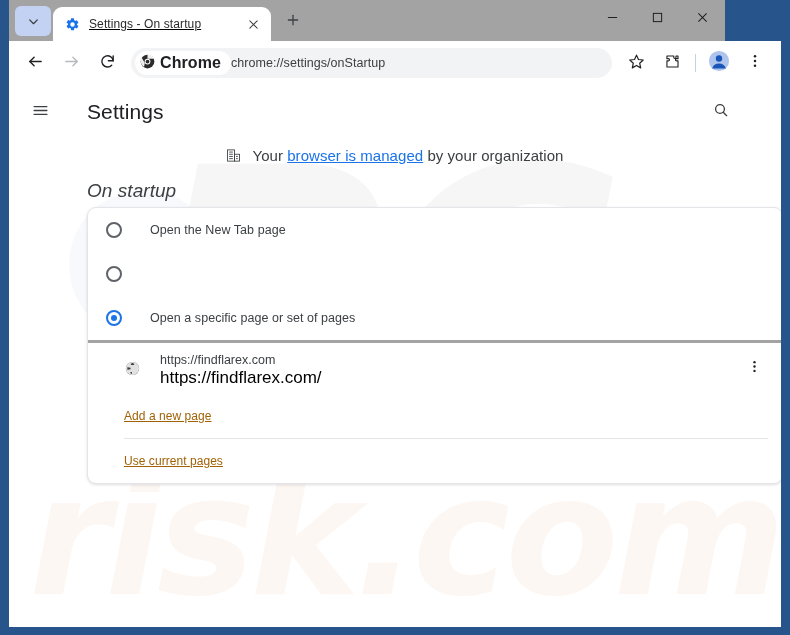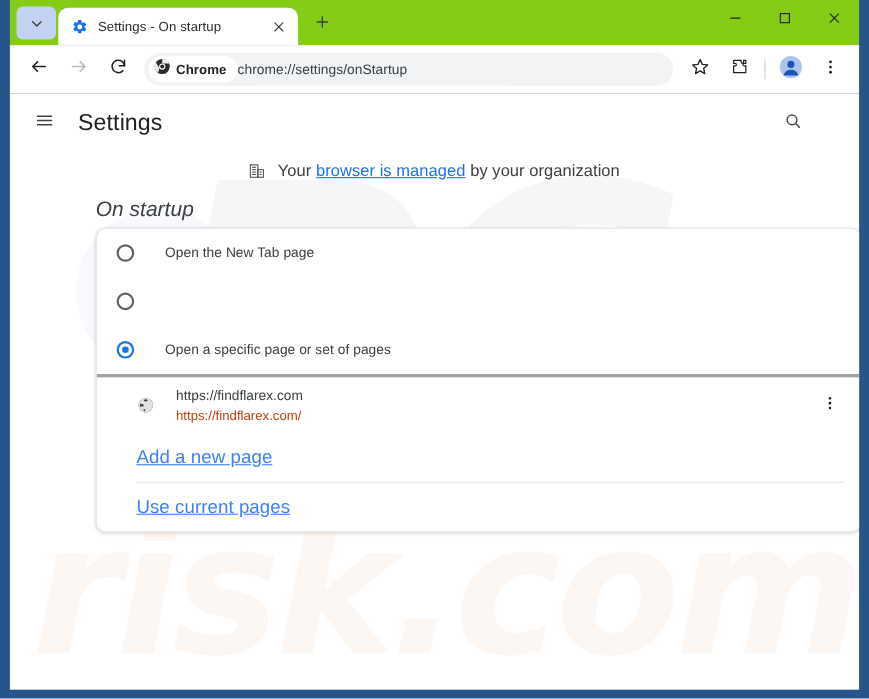--- a/index.html
+++ b/index.html
@@ -18,24 +18,25 @@
     left: 0; top: 0;
     width: 790px; height: 635px;
     background: #27548a;
     padding: 0 0 8px 0;
   }
 
   
   #tab-strip {
     position: absolute;
     left: 9px; top: 0;
-    width: 772px; height: 41px;
-    background: #84cc16;
+    width: 716px; height: 41px;
+    background: #a3a3a3;
     display: flex;
     align-items: flex-end;
+    text-decoration: underline;
   }
 
   #tab-list-btn {
     width: 36px; height: 30px;
     margin: 0 2px 5px 6px;
     border-radius: 6px;
     background: #c3d1f2;
     display: flex; align-items: center; justify-content: center;
     cursor: pointer;
   }
@@ -130,21 +131,21 @@
   #chrome-chip {
     height: 24px;
     background: #ffffff;
     border-radius: 14px;
     display: flex;
     align-items: center;
     padding: 0 10px 0 5px;
     flex: 0 0 auto;
   }
   #chrome-chip-label {
-    font-size: 12px;
+    font-size: 16px;
     font-weight: bold;
     color: #202124;
     margin-left: 5px;
     letter-spacing: .1px;
   }
   #omnibox-url {
     font-size: 12.5px;
     color: #3c4043;
     white-space: nowrap;
     overflow: hidden;
@@ -223,20 +224,21 @@
   }
 
   
   #settings-header {
     position: absolute;
     left: 0; top: 0;
     width: 757px; height: 54px;
     display: flex;
     align-items: center;
     z-index: 2;
+    gap: 16px;
   }
   #hamburger-btn {
     width: 34px; height: 34px;
     margin-left: 14px;
     border-radius: 50%;
     display: flex; align-items: center; justify-content: center;
     cursor: pointer;
   }
   #settings-title {
     font-size: 21px;
@@ -351,44 +353,44 @@
   }
   #url-title {
     font-size: 12.5px;
     color: #3c4043;
     line-height: 18px;
     white-space: nowrap;
     overflow: hidden;
     text-overflow: ellipsis;
   }
   #url-sub {
-    font-size: 12px;
-    color: #c2410c;
+    font-size: 17px;
+    color: #000000;
     line-height: 18px;
     white-space: nowrap;
     overflow: hidden;
     text-overflow: ellipsis;
   }
   #url-more-btn {
     width: 28px; height: 28px;
     border-radius: 50%;
     display: flex; align-items: center; justify-content: center;
     cursor: pointer;
     flex: 0 0 28px;
   }
 
   .link-row {
     height: 44px;
     display: flex;
     align-items: center;
     padding-left: 36px;
   }
   .card-link {
-    font-size: 17px;
-    color: #3b82f6;
+    font-size: 12px;
+    color: #a16207;
     text-decoration: underline;
     cursor: pointer;
     letter-spacing: .05px;
   }
   #divider-1 {
     height: 1px;
     background: #e3e5e8;
     margin-left: 36px;
     margin-right: 14px;
   }

